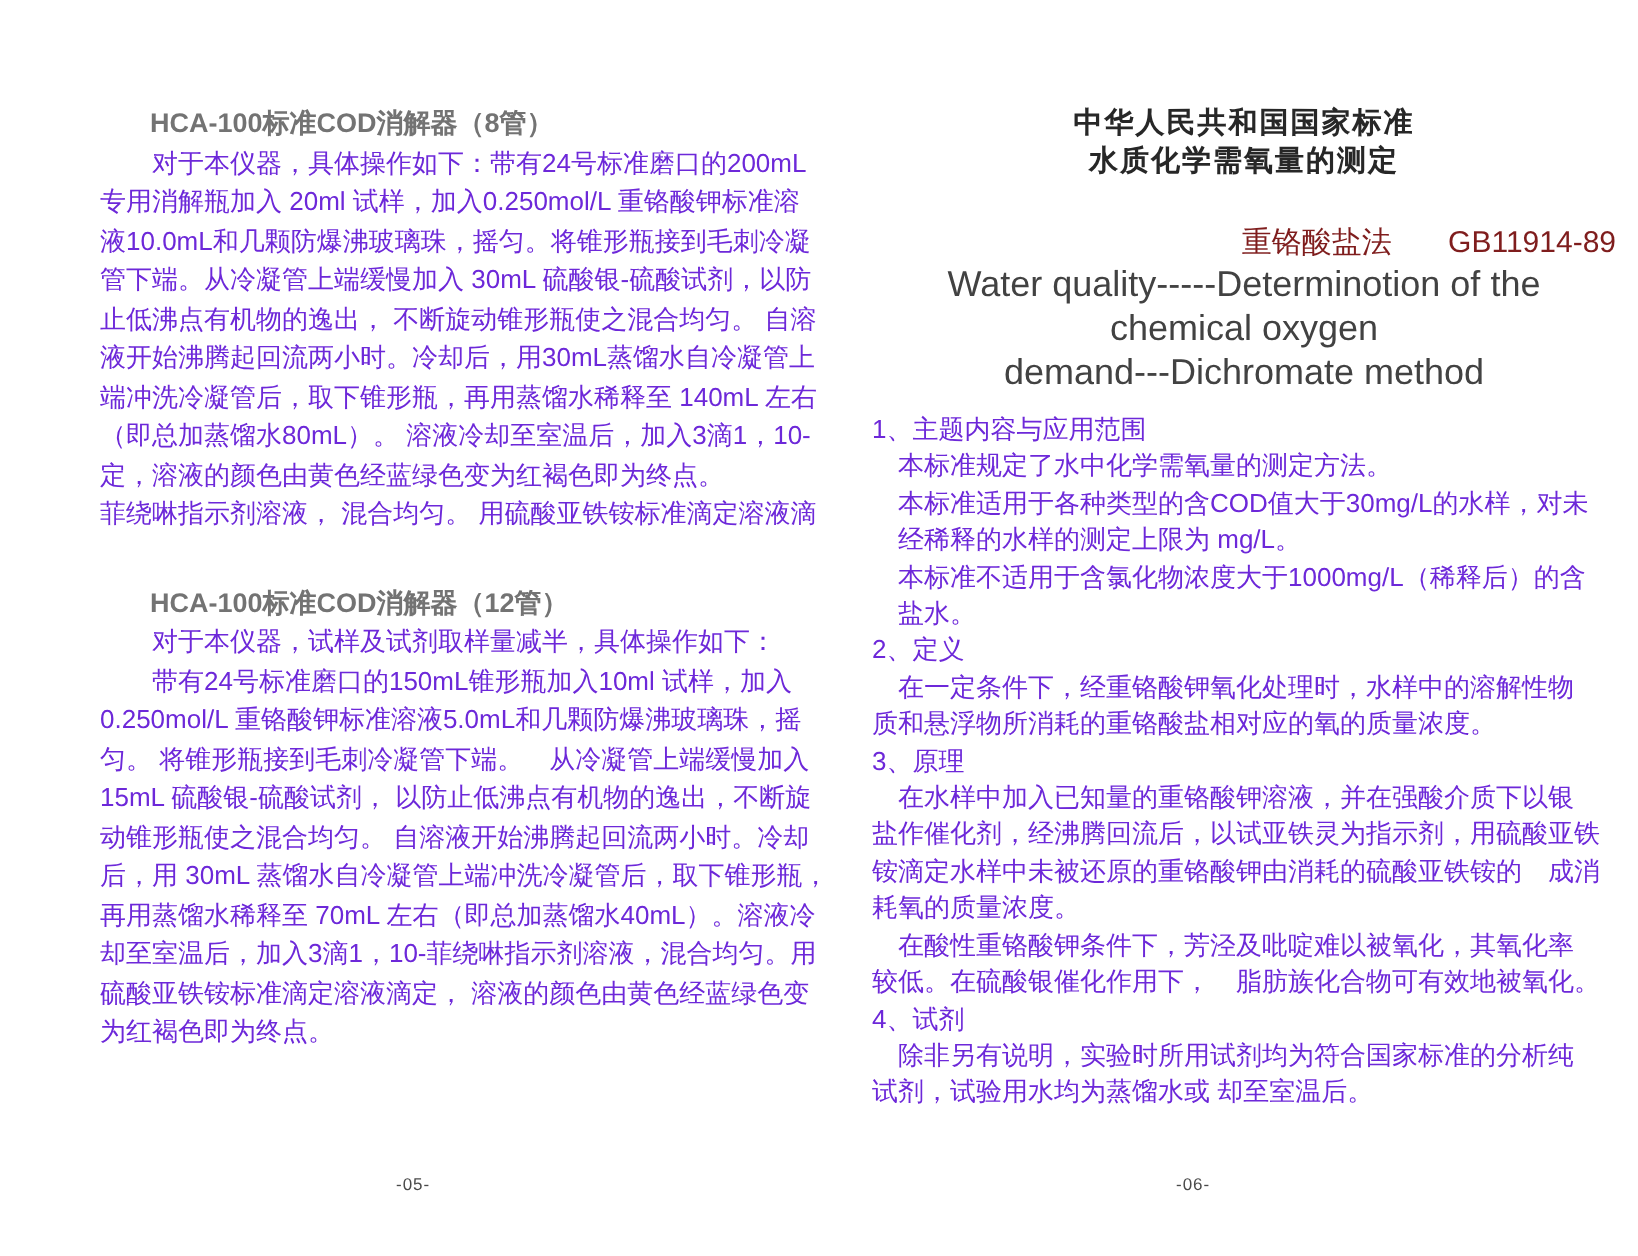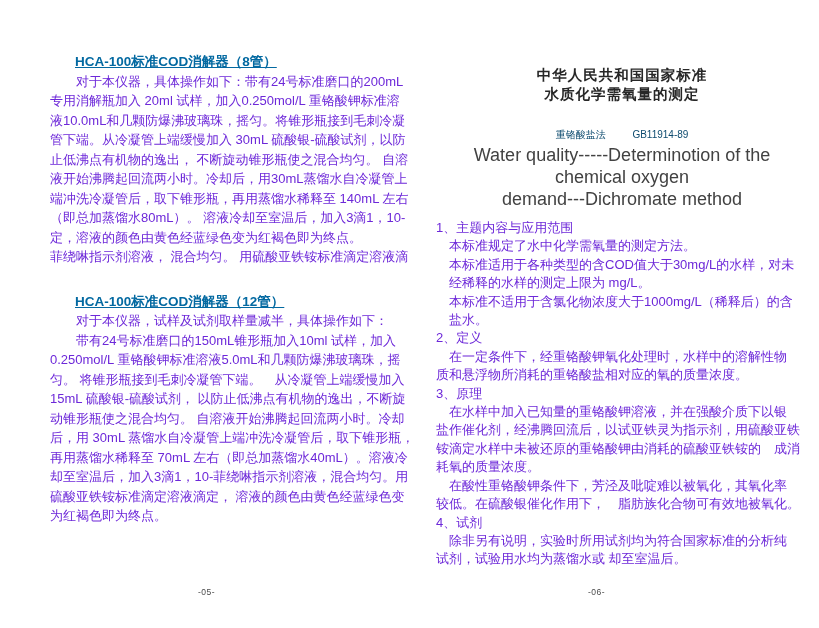--- a/index.html
+++ b/index.html
@@ -36,44 +36,43 @@
     line-height: 19.5px;
     color: #6d28d9;
   }
   .page-right .line {
     line-height: 18.4px;
   }
   .sec-title {
     margin: 0;
     font-size: 13.5px;
     font-weight: bold;
-    color: #0369a1;
+    color: #737373;
     line-height: 19.5px;
     text-indent: 25px;
     white-space: pre;
-    text-decoration: underline;
   }
   .section-2 {
     margin-top: 25px;
   }
   .doc-title {
-    margin: 16px;
+    margin: 3px;
     text-align: center;
     font-size: 14.5px;
     font-weight: bold;
     color: #272727;
     line-height: 19px;
     letter-spacing: 1px;
   }
   .method-row {
     margin-top: 21px;
-    text-align: center;
-    font-size: 10px;
+    text-align: right;
+    font-size: 15px;
     line-height: 19px;
-    color: #0c4a6e;
+    color: #7f1d1d;
   }
   .method-row .code {
     margin-left: 24px;
   }
   .en-title {
     text-align: center;
     font-size: 18px;
     line-height: 22px;
     color: #424242;
   }

